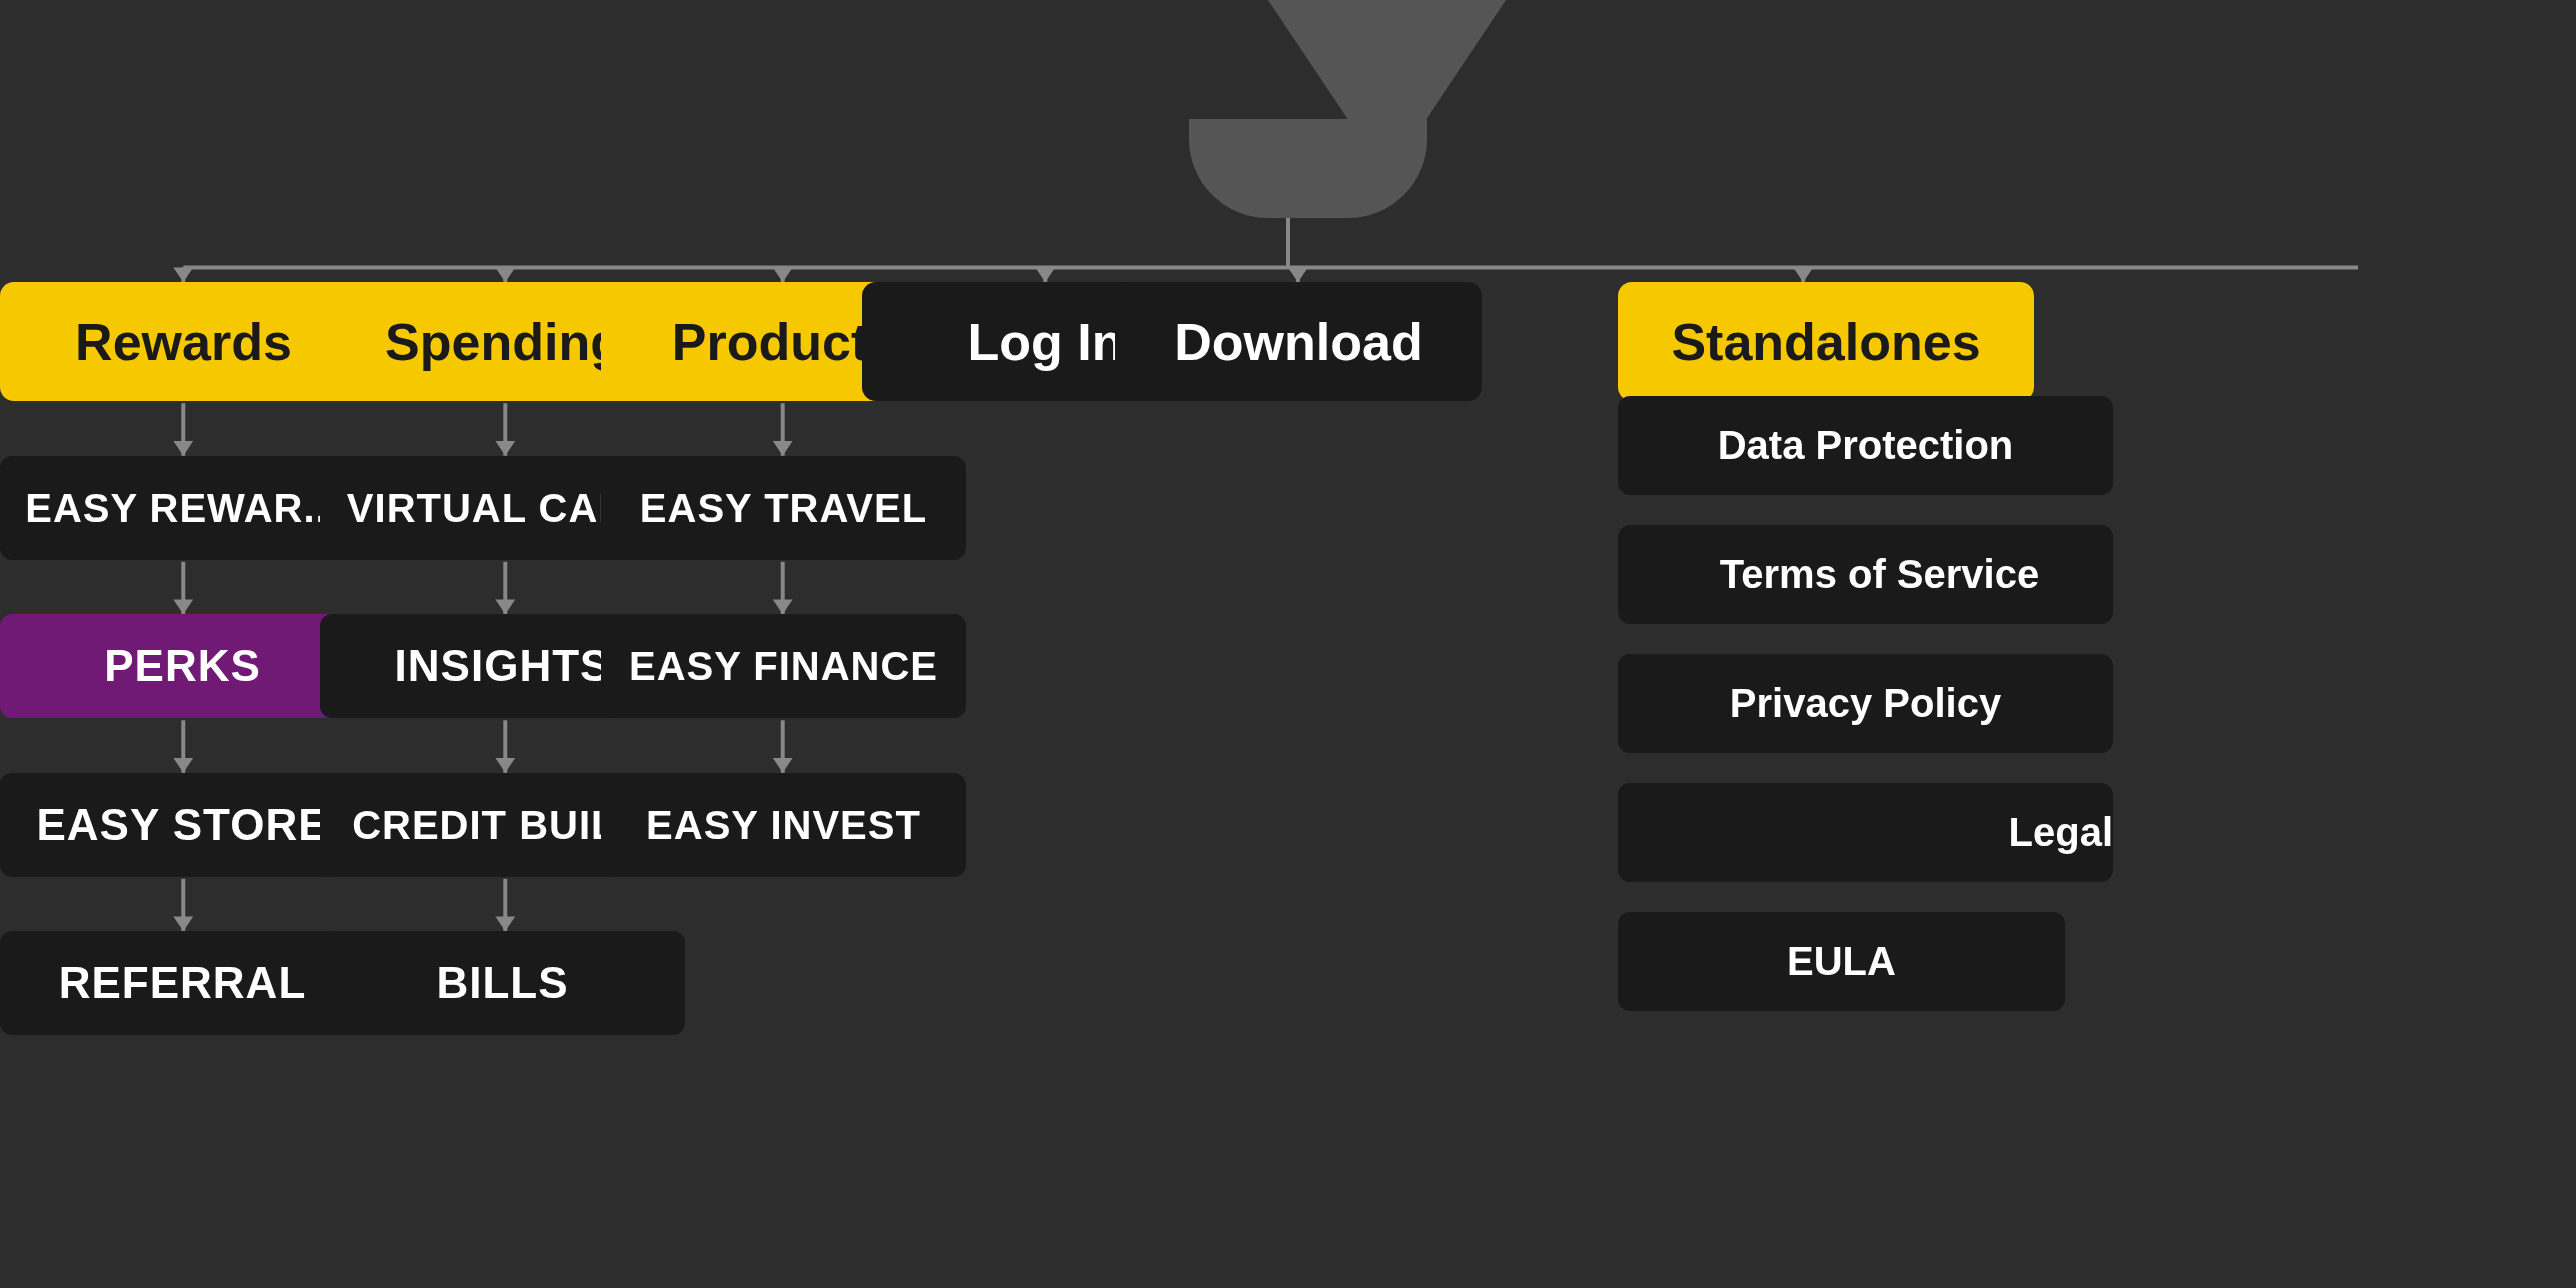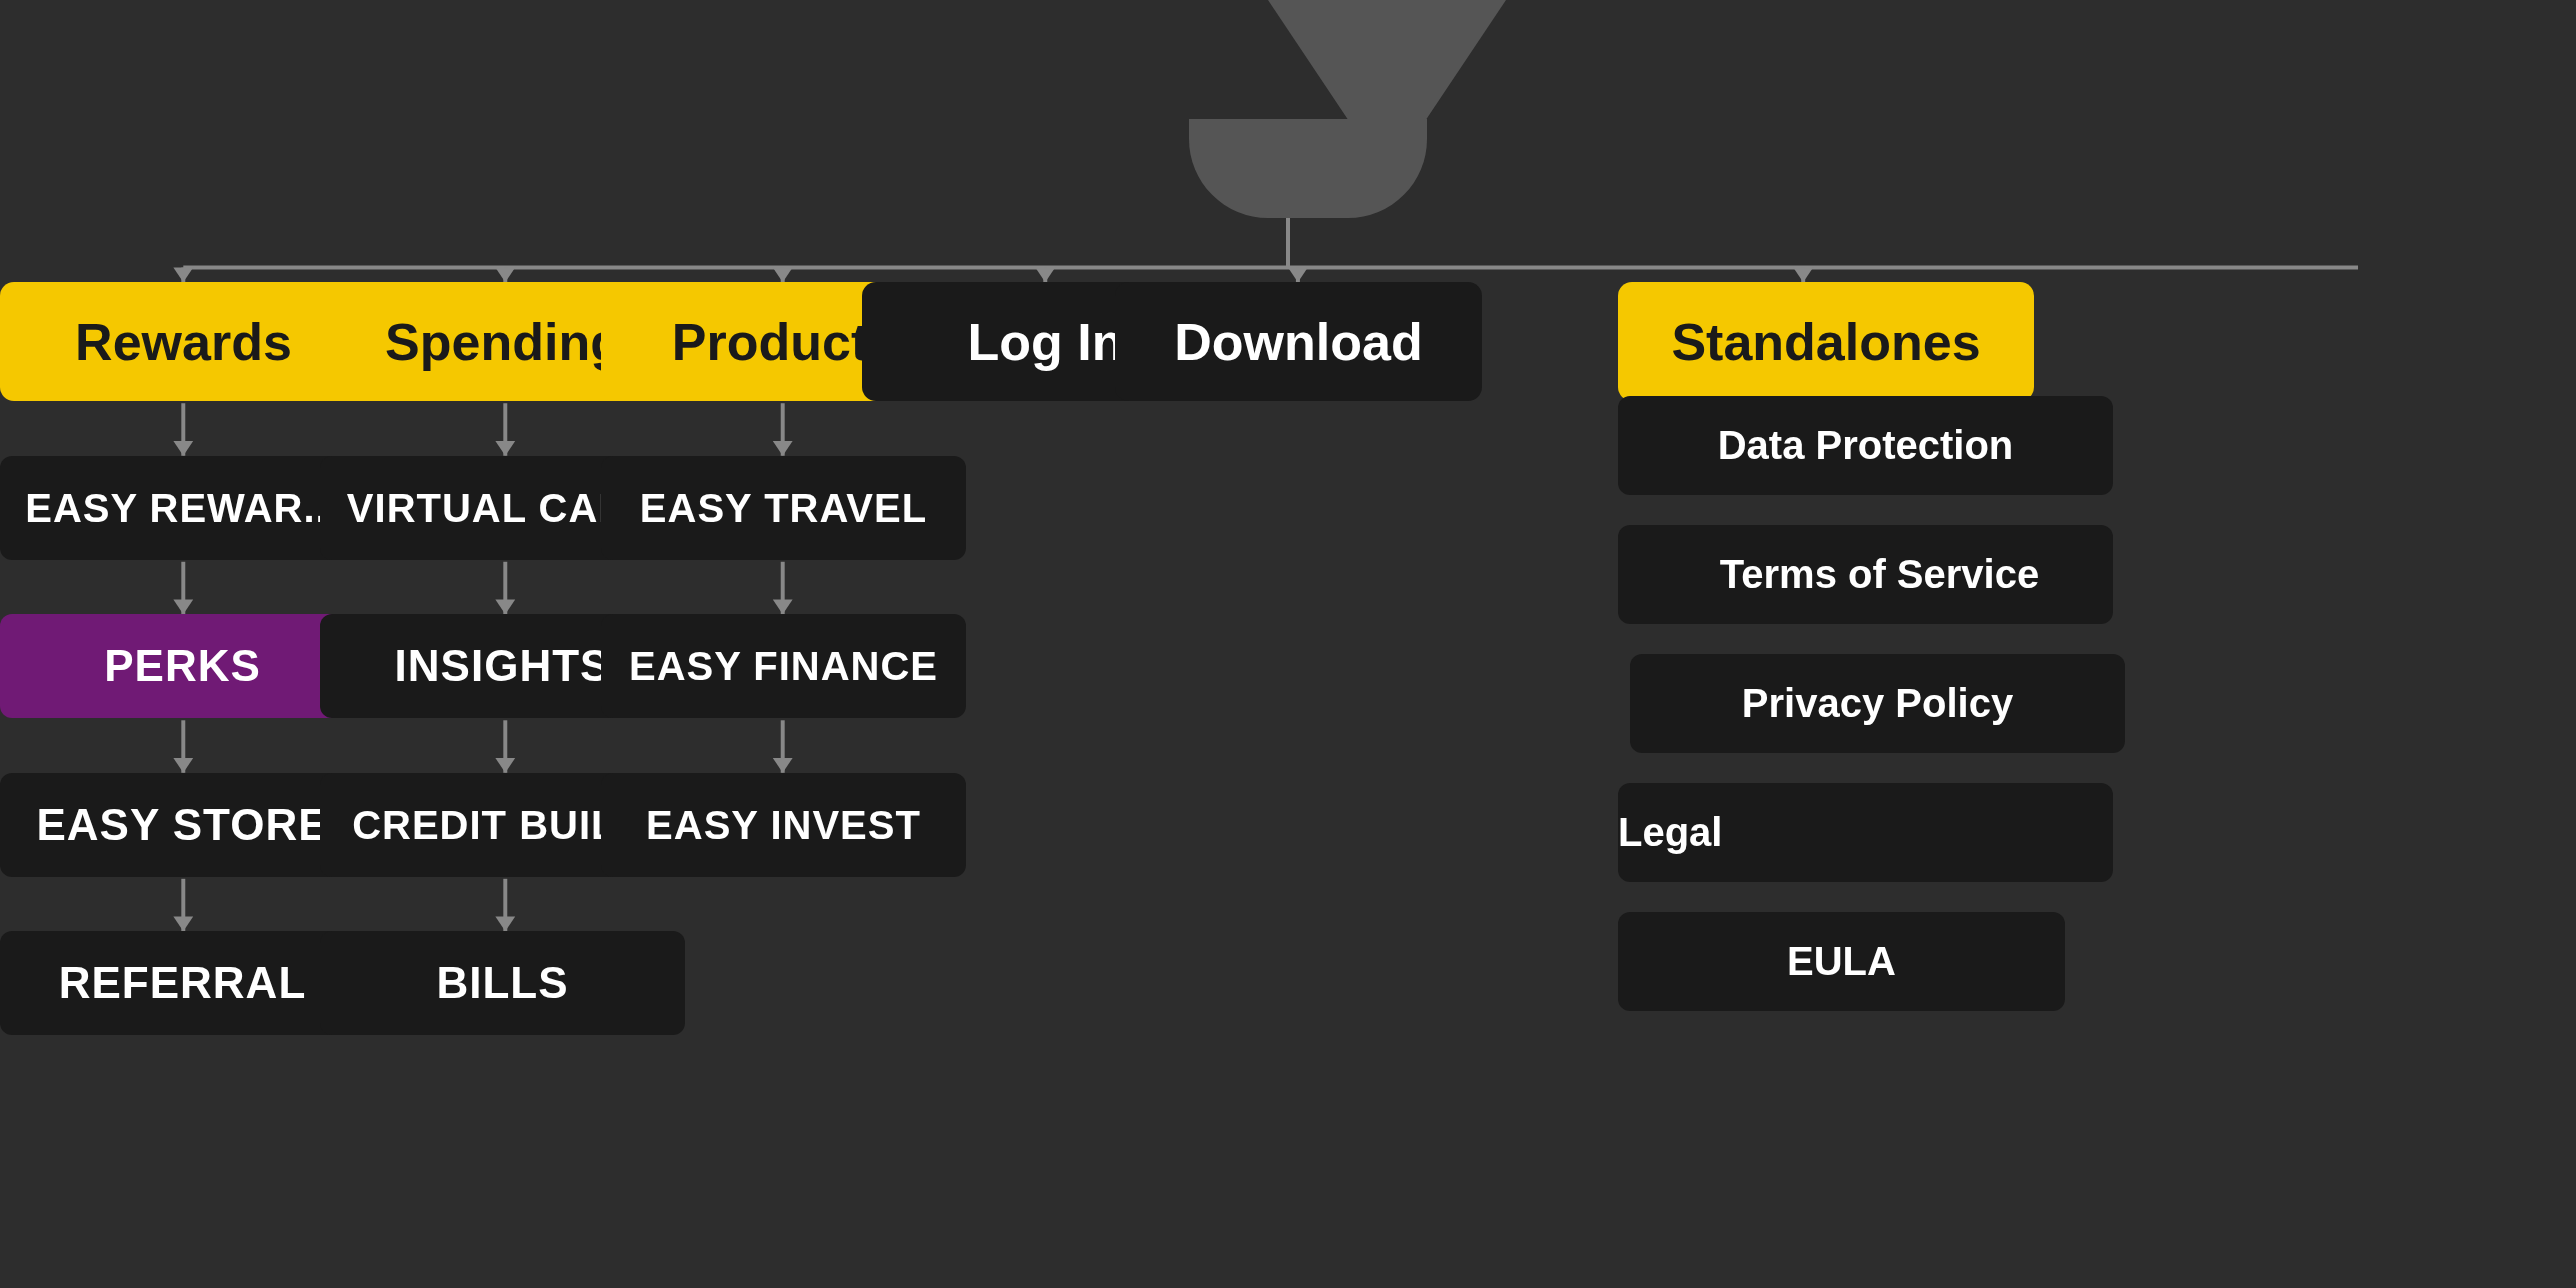--- a/index.html
+++ b/index.html
@@ -451,34 +451,33 @@
   width: 495px;
   height: 99px;
   background: #1a1a1a;
   border-radius: 12px;
   display: flex; align-items: center; justify-content: center;
   font-family: Arial, sans-serif;
   font-weight: 700;
   font-size: 40px;
   color: #ffffff;
   overflow: hidden;
-  margin-left: 12px;
 ">
   <span>Privacy Policy</span>
 </div>
 
 <div style="
   position: absolute;
   top: 783px;
   left: 1618px;
   width: 495px;
   height: 99px;
   background: #1a1a1a;
   border-radius: 12px;
-  display: flex; align-items: center; justify-content: flex-start;
+  display: flex; align-items: center; justify-content: flex-end;
   font-family: Arial, sans-serif;
   font-weight: 700;
   font-size: 40px;
   color: #ffffff;
 ">
   <span>Legal</span>
 </div>
 
 <div style="
   position: absolute;

